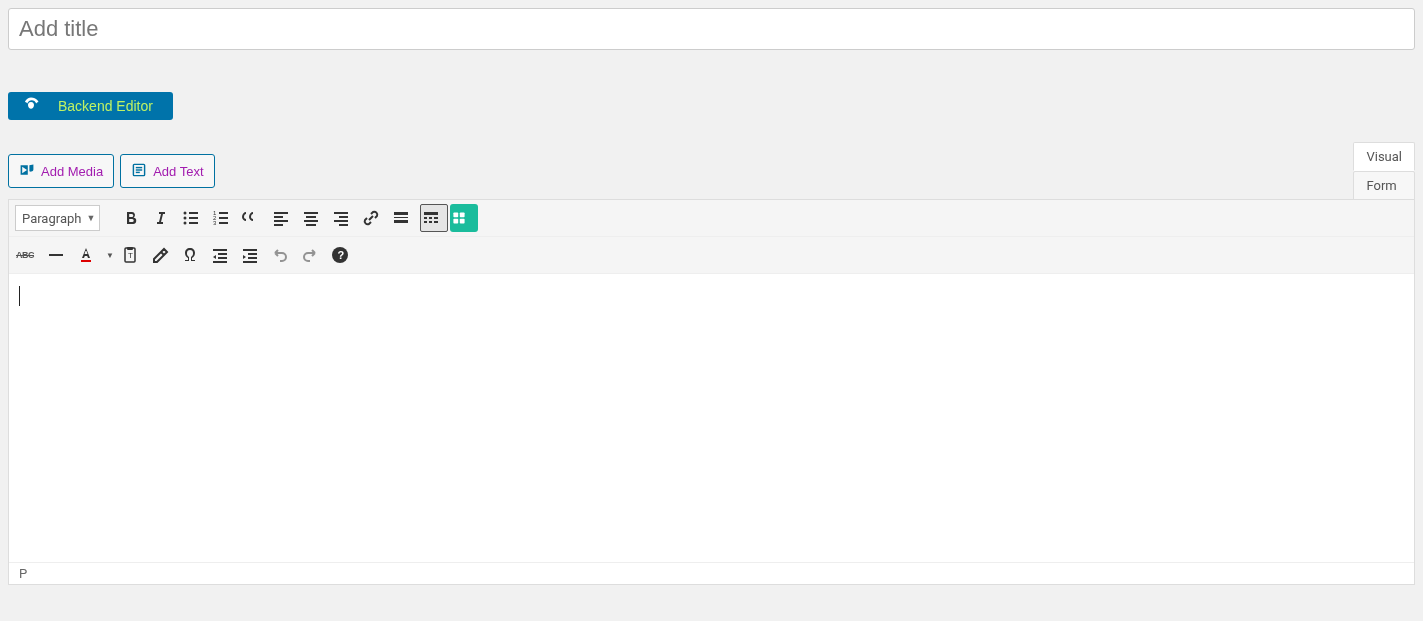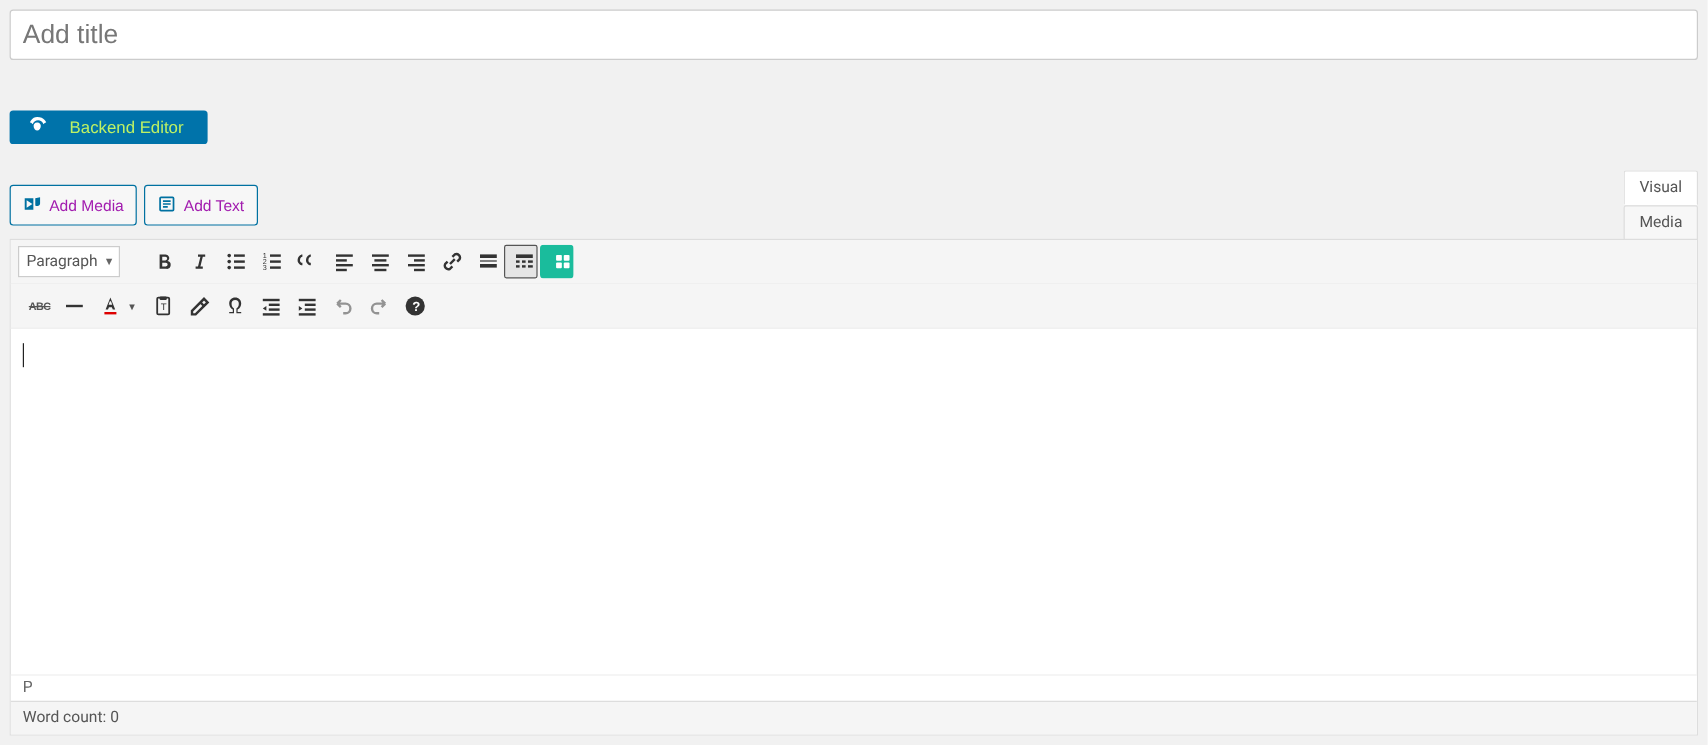--- a/index.html
+++ b/index.html
@@ -127,21 +127,21 @@
   position: absolute;
   right: 4px;
 }
 .tb-btn {
   width: 28px;
   height: 28px;
   border: 1px solid transparent;
   background: transparent;
   display: inline-flex;
   align-items: center;
-  justify-content: flex-end;
+  justify-content: flex-start;
   cursor: pointer;
   color: #555;
   border-radius: 2px;
 }
 .tb-btn.boxed {
   border-color: #555;
   background: #e5e5e5;
 }
 .tb-btn.green {
   background: #1abc9c;
@@ -230,21 +230,21 @@
           <rect x="3" y="3" width="14" height="14" rx="1"></rect>
           <line x1="6" y1="7" x2="14" y2="7"></line>
           <line x1="6" y1="10" x2="14" y2="10"></line>
           <line x1="6" y1="13" x2="11" y2="13"></line>
         </svg>
     </span>
     <span>Add Text</span>
   </button>
   <div class="tabs-holder">
     <div class="tab active">Visual</div>
-    <div class="tab">Media</div>
+    <div class="tab">Form</div>
   </div>
 </div>
 
 <div class="editor-container">
   <div class="toolbar1">
     <div class="format-select">
       <span>Paragraph</span>
     </div>
     <button class="tb-btn">
         <svg width="20" height="20" viewBox="0 0 20 20" fill="#333">
@@ -410,18 +410,15 @@
       </button>
   </div>
 
   <div class="content-area">
     <div class="cursor-line"></div>
   </div>
 
   <div class="path-bar">
     <span>P</span>
   </div>
-  <div class="status-bar">
-    <span>Word count: </span><span>0</span>
-  </div>
 </div>
 
 
 
 </body></html>

